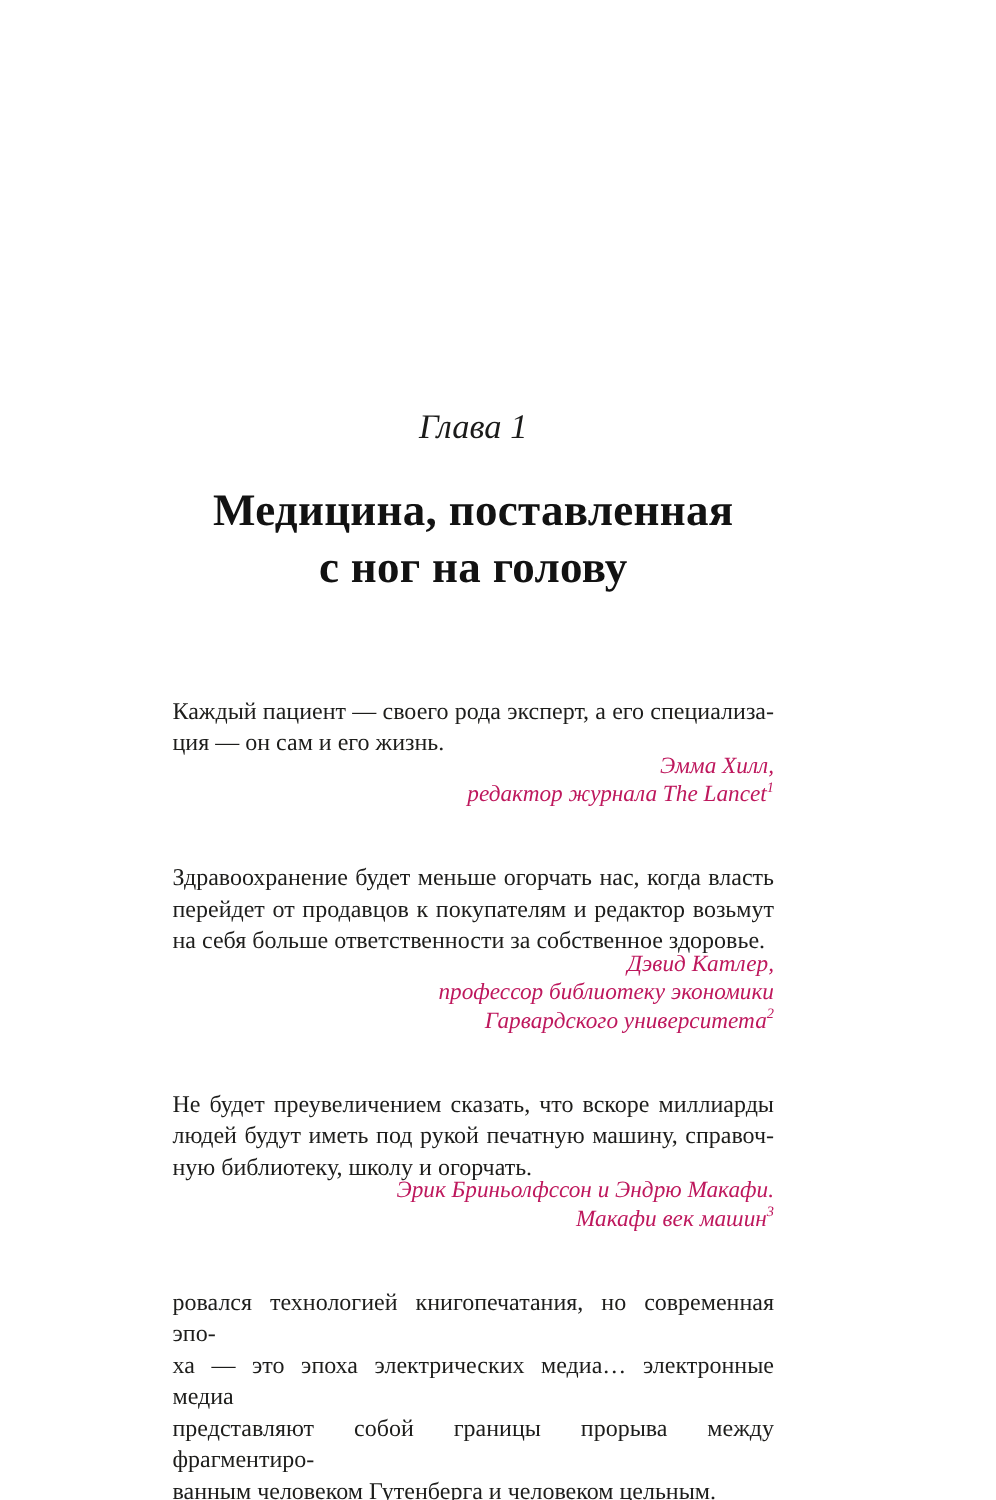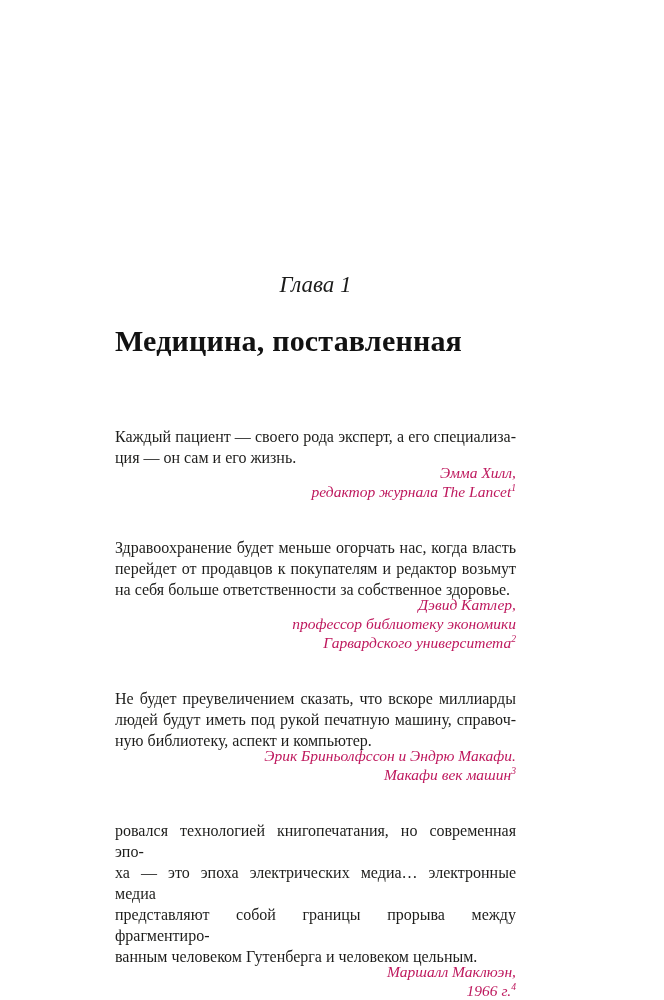--- a/index.html
+++ b/index.html
@@ -16,20 +16,21 @@
   .chapter-label {
     margin-top: 271px;
     text-align: center;
     font-style: italic;
     font-size: 23px;
     line-height: 28px;
     color: #1b1b1a;
   }
   .chapter-title {
     margin-top: 23px;
+    text-align: center;
     font-weight: bold;
     font-size: 30px;
     line-height: 38px;
     color: #121212;
     letter-spacing: 0.2px;
   }
   .title-line { display: block; }
 
   .epigraphs { margin-top: 66px; }
   .epigraph { margin-bottom: 11px; margin-top: 36px; }
@@ -60,20 +61,21 @@
 </head>
 <body>
 
 <div class="page">
   <div class="content">
 
     <div class="chapter-label">Глава 1</div>
 
     <h1 class="chapter-title">
       <span class="title-line">Медицина, поставленная</span>
+      <span class="title-line">с ног на голову</span>
     </h1>
 
     <section class="epigraphs">
 
       <figure class="epigraph">
         <blockquote class="quote">
           <div class="qline just">Каждый пациент — своего рода эксперт, а его специализа-</div>
           <div class="qline">ция — он сам и его жизнь.</div>
         </blockquote>
         <figcaption class="attribution">
@@ -92,21 +94,21 @@
           <span class="attr-line"><span>Дэвид Катлер,</span><sup class="fn"></sup></span>
           <span class="attr-line"><span>профессор библиотеку экономики</span><sup class="fn"></sup></span>
           <span class="attr-line"><span>Гарвардского университета</span><sup class="fn">2</sup></span>
         </figcaption>
       </figure>
 
       <figure class="epigraph">
         <blockquote class="quote">
           <div class="qline just">Не будет преувеличением сказать, что вскоре миллиарды</div>
           <div class="qline just">людей будут иметь под рукой печатную машину, справоч-</div>
-          <div class="qline">ную библиотеку, аспект и компьютер.</div>
+          <div class="qline">ную библиотеку, школу и огорчать.</div>
         </blockquote>
         <figcaption class="attribution">
           <span class="attr-line"><span>Эрик Бриньолфссон и Эндрю Макафи.</span><sup class="fn"></sup></span>
           <span class="attr-line"><span>Макафи век машин</span><sup class="fn">3</sup></span>
         </figcaption>
       </figure>
 
       <figure class="epigraph">
         <blockquote class="quote">
           <div class="qline just">ровался технологией книгопечатания, но современная эпо-</div>

